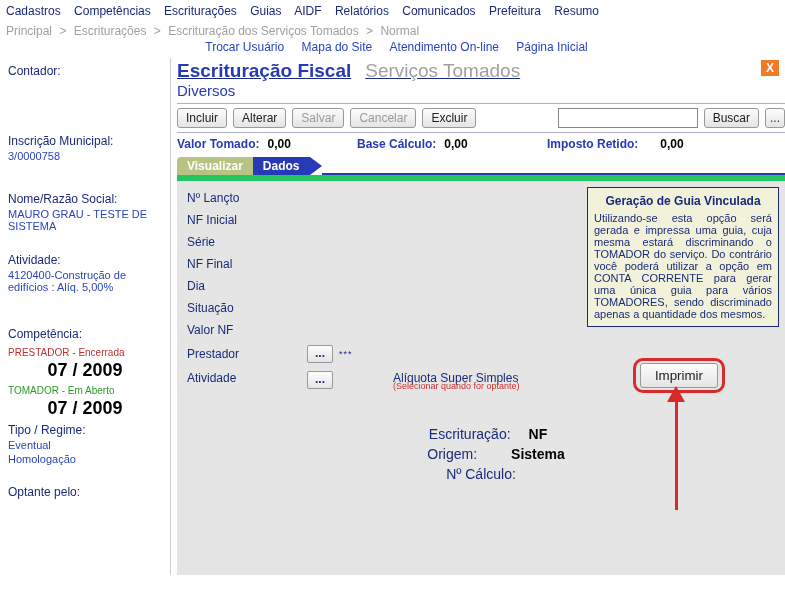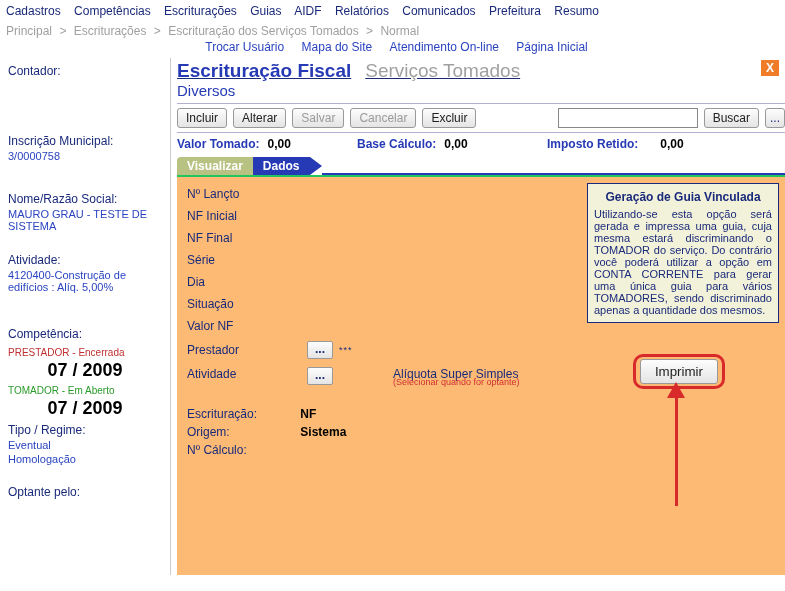--- a/index.html
+++ b/index.html
@@ -127,44 +127,45 @@
     .tab-dados { background: #263ab5; }
     .tab-tail {
       width: 0; height: 0;
       border-top: 9px solid transparent;
       border-bottom: 9px solid transparent;
       border-left: 12px solid #263ab5;
     }
     .tab-line { flex:1; border-bottom: 2px solid #263ab5; height: 1px; align-self: flex-end; margin-bottom: 0px;}
     
     .form-area {
-      background: #fdba74;
-      border-top: 2px solid #22c55e;
+      background: #e5e5e5;
+      border-top: 6px solid #22c55e;
       padding: 10px 10px 30px 10px;
       min-height: 400px;
       position: relative;
     }
     .form-row {
       display: flex; align-items: center;
       margin-bottom: 8px;
       font-size: 12px; color: #1a2a7a;
     }
     .form-label { width: 110px; }
     .pick-btn {
       border: 1px solid #999; background: linear-gradient(#fdfdfd,#e4e4e4);
       width: 26px; height: 18px; text-align: center; cursor: pointer;
       line-height: 14px; border-radius: 2px; font-weight: bold;
       margin-left: 10px;
     }
     .asterisks { color: #1a2a7a; margin-left: 6px; font-size: 9px; letter-spacing: 1px;}
     .aliq-label { color: #1a2a7a; font-size: 12px; margin-left: 60px;}
     .aliq-note { color: #d03030; font-size: 9px; margin-left: 60px; display:block; margin-top:-4px;}
     .ground {
-      margin-top: 20px;
-      font-size: 12px;
+      margin-top: 35px;
+      font-size: 14px;
+      text-align: center;
     }
     .ground .lbl { color: #1a2a7a; display: inline-block; width: 110px;}
     .ground .val { color: #000; font-weight: bold; }
     
     .guide-box {
       position: absolute;
       top: 6px; right: 6px;
       width: 192px;
       border: 1px solid #1a2a7a;
       padding: 6px;
@@ -312,24 +313,24 @@
 
     <div class="form-area">
 
       <div class="form-row">
           <span class="form-label">Nº Lançto</span>
         </div>
       <div class="form-row">
           <span class="form-label">NF Inicial</span>
         </div>
       <div class="form-row">
+          <span class="form-label">Série</span>
+        </div>
+      <div class="form-row">
           <span class="form-label">NF Final</span>
-        </div>
-      <div class="form-row">
-          <span class="form-label">Série</span>
         </div>
       <div class="form-row">
           <span class="form-label">Dia</span>
         </div>
       <div class="form-row">
           <span class="form-label">Situação</span>
         </div>
       <div class="form-row">
           <span class="form-label">Valor NF</span>
         </div>

